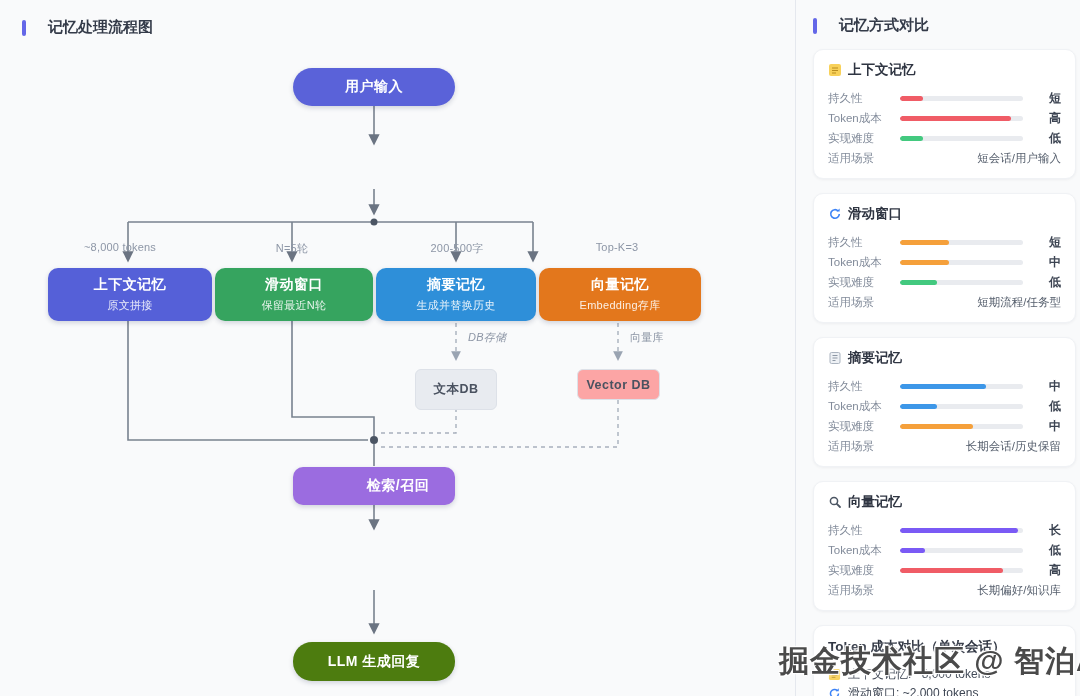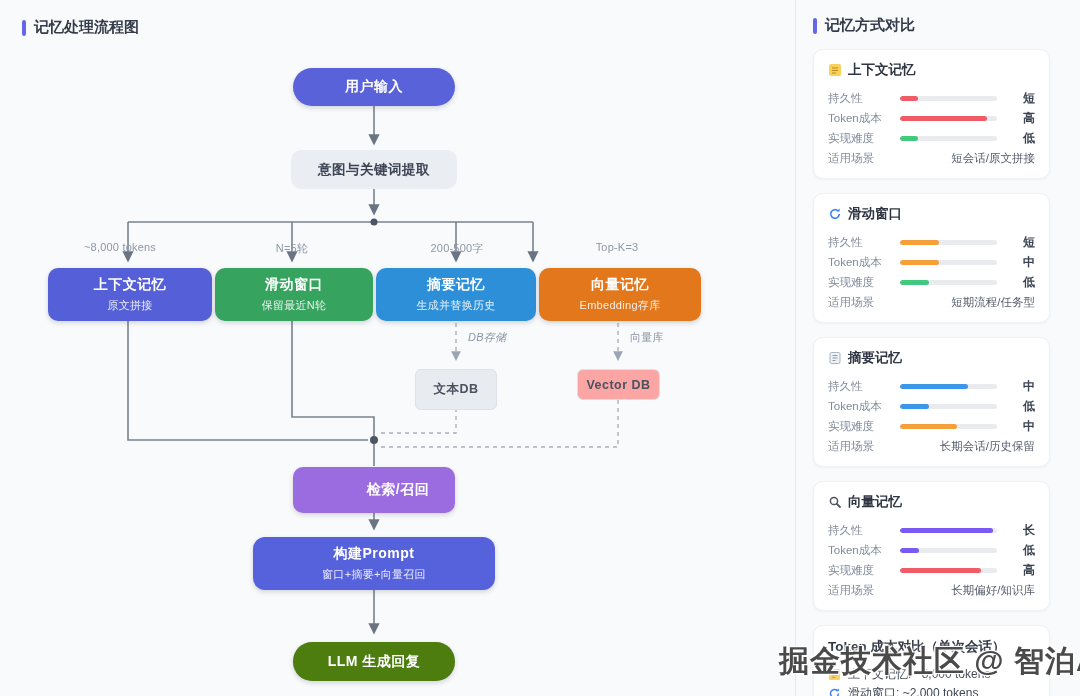--- a/index.html
+++ b/index.html
@@ -1,21 +1,21 @@
 <!DOCTYPE html>
 <html><head>
 <meta charset="utf-8">
 <style>
   * { margin:0; padding:0; box-sizing:border-box; }
   html,body { width:1080px; height:696px; overflow:hidden; }
   body { font-family:"Liberation Sans", sans-serif; background:#f9fafb; }
   .app { position:relative; width:1080px; height:696px; background:#f9fafb; }
 
   
-  .panel-title { display:flex; align-items:center; gap:8px; font-size:15px; font-weight:bold; color:#343b49; }
+  .panel-title { display:flex; align-items:center; gap:22px; font-size:15px; font-weight:bold; color:#343b49; }
   .title-bar { width:4px; height:16px; border-radius:2px; background:#6467e8; }
 
   
   .flow-panel { position:absolute; left:0; top:0; width:795px; height:696px; }
   .flow-title { position:absolute; left:22px; top:18px; }
   .connectors { position:absolute; left:0; top:0; }
 
   .node { position:absolute; display:flex; flex-direction:column; align-items:center; justify-content:center;
           color:#fff; text-align:center; box-shadow:0 2px 5px rgba(30,40,80,0.18); }
   .node .n-title { font-size:14px; font-weight:bold; letter-spacing:0.5px; }
@@ -26,31 +26,31 @@
   .n-user    { left:293px; top:68px;  width:162px; height:38px; background:#5a62d9; }
   .n-intent  { left:291px; top:150px; width:166px; height:39px; background:#eaedf2; box-shadow:none; }
   .n-intent .n-title { color:#3c4454; font-size:13.5px; }
   .n-ctx     { left:48px;  top:268px; width:164px; height:53px; background:#5560d8; border-radius:10px; }
   .n-win     { left:215px; top:268px; width:158px; height:53px; background:#36a45f; border-radius:10px; }
   .n-sum     { left:376px; top:268px; width:160px; height:53px; background:#2e8fd9; border-radius:10px; }
   .n-vec     { left:539px; top:268px; width:162px; height:53px; background:#e3771c; border-radius:10px; }
   .n-textdb  { left:415px; top:369px; width:82px;  height:41px; background:#e8ebf0; border:1px solid #dde1e8; border-radius:6px; box-shadow:none; }
   .n-vecdb   { left:577px; top:369px; width:83px;  height:31px; background:#fca5a5; border:1px solid #dde1e8; border-radius:6px; box-shadow:none; }
   .n-textdb .n-title, .n-vecdb .n-title { color:#4a5260; font-size:12.5px; }
-  .n-retr    { left:293px; top:467px; width:162px; height:46px; background:#9b6ce0;padding-left:48px; }
+  .n-retr    { left:293px; top:467px; width:162px; height:38px; background:#9b6ce0;padding-left:48px; }
   .n-prompt  { left:253px; top:537px; width:242px; height:53px; background:#5661dc; border-radius:12px; }
   .n-llm     { left:293px; top:642px; width:162px; height:39px; background:#4d7c0f; }
 
   .edge-label { position:absolute; font-size:11px; color:#8d96a6; text-align:center; letter-spacing:0.2px; }
 
   
   .divider { position:absolute; left:795px; top:0; width:1px; height:696px; background:#e5e8ee; }
 
   
-  .side-panel { position:absolute; left:796px; top:0; width:284px; height:696px; padding:16px 30px 0 17px; }
+  .side-panel { position:absolute; left:796px; top:0; width:284px; height:696px; padding:16px 4px 0 17px; }
   .side-title { margin-bottom:14px; }
   .card { background:#fff; border:1px solid #f0f2f5; border-radius:10px; padding:11px 14px 10px;
           box-shadow:0 1px 3px rgba(16,24,40,0.05); margin-bottom:14px; }
   .card-head { display:flex; align-items:center; gap:6px; font-size:13.5px; font-weight:bold; color:#2f3542; margin-bottom:9px; }
   .metric-row { display:flex; align-items:center; height:20px; }
   .metric-label { width:72px; font-size:11.5px; color:#828b9a; }
   .bar-track { flex:1; height:5px; background:#e9ebef; border-radius:3px; margin-right:12px; overflow:hidden; }
   .bar-fill { height:100%; border-radius:3px; }
   .scenario-row { display:flex; align-items:center; justify-content:space-between; height:20px; }
   .metric-value { width:26px; text-align:right; font-size:12px; font-weight:bold; color:#3c4452; }
@@ -116,23 +116,20 @@
     <div class="edge-label" style="left:60px; top:241px; width:120px;">~8,000 tokens</div>
     <div class="edge-label" style="left:252px; top:241px; width:80px;">N=5轮</div>
     <div class="edge-label" style="left:417px; top:241px; width:80px;">200-500字</div>
     <div class="edge-label" style="left:577px; top:241px; width:80px;">Top-K=3</div>
     <div class="edge-label" style="left:468px; top:330px;font-style:italic;">DB存储</div>
     <div class="edge-label" style="left:630px; top:330px;">向量库</div>
 
     <div class="node pill n-user">
       <div class="n-title">用户输入</div>
     </div>
-    <div class="node rounded n-intent">
-      <div class="n-title">意图与关键词提取</div>
-    </div>
     <div class="node n-ctx">
       <div class="n-title">上下文记忆</div>
       <div class="n-sub">原文拼接</div>
     </div>
     <div class="node n-win">
       <div class="n-title">滑动窗口</div>
       <div class="n-sub">保留最近N轮</div>
     </div>
     <div class="node n-sum">
       <div class="n-title">摘要记忆</div>
@@ -144,24 +141,20 @@
     </div>
     <div class="node n-textdb">
       <div class="n-title">文本DB</div>
     </div>
     <div class="node n-vecdb">
       <div class="n-title">Vector DB</div>
     </div>
     <div class="node rounded n-retr">
       <div class="n-title">检索/召回</div>
     </div>
-    <div class="node n-prompt">
-      <div class="n-title">构建Prompt</div>
-      <div class="n-sub">窗口+摘要+向量召回</div>
-    </div>
     <div class="node pill n-llm">
       <div class="n-title">LLM 生成回复</div>
     </div>
   </div>
 
   <div class="divider"></div>
 
   <div class="side-panel">
 
     <div class="panel-title side-title">
@@ -195,21 +188,21 @@
       </div>
       <div class="metric-row">
         <span class="metric-label">实现难度</span>
         <span class="bar-track">
             <span class="bar-fill" style="width: 19%; background: rgb(67, 201, 127); display: block;"></span>
           </span>
         <span class="metric-value">低</span>
       </div>
       <div class="scenario-row">
         <span class="metric-label">适用场景</span>
-        <span class="scenario-value">短会话/原文拼接</span>
+        <span class="scenario-value">短会话/用户输入</span>
       </div>
     </div>
 
     <div class="card">
       <div class="card-head">
         <span class="mini-icon">
           <svg viewBox="0 0 14 14" width="14" height="14">
               <path d="M11.3 7a4.3 4.3 0 1 1-1.2-3" stroke="#3b82f6" stroke-width="1.6" fill="none"></path>
               <path d="M11.6 1.4v3.2h-3.2z" fill="#3b82f6"></path>
             </svg>

